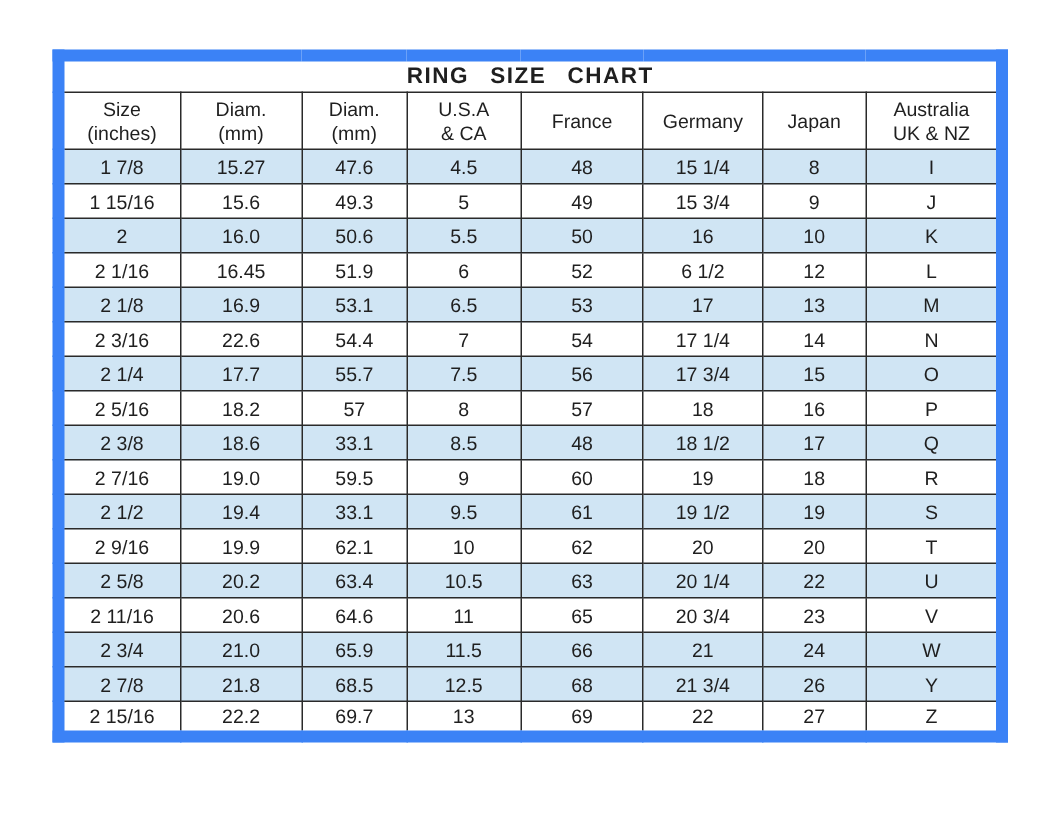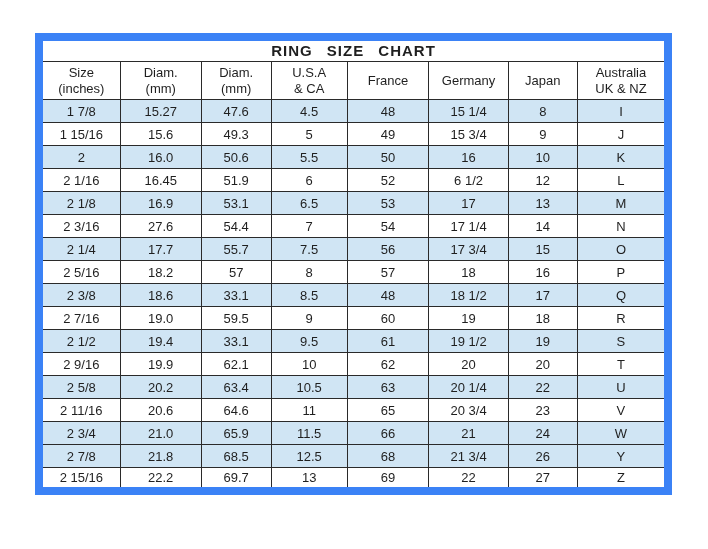--- a/index.html
+++ b/index.html
@@ -151,21 +151,21 @@
           <td class="cell">16.9</td>
           <td class="cell">53.1</td>
           <td class="cell">6.5</td>
           <td class="cell">53</td>
           <td class="cell">17</td>
           <td class="cell">13</td>
           <td class="cell">M</td>
         </tr>
         <tr>
           <td class="cell">2 3/16</td>
-          <td class="cell">27.6</td>
+          <td class="cell">22.6</td>
           <td class="cell">54.4</td>
           <td class="cell">7</td>
           <td class="cell">54</td>
           <td class="cell">17 1/4</td>
           <td class="cell">14</td>
           <td class="cell">N</td>
         </tr>
         <tr class="alt">
           <td class="cell">2 1/4</td>
           <td class="cell">17.7</td>

